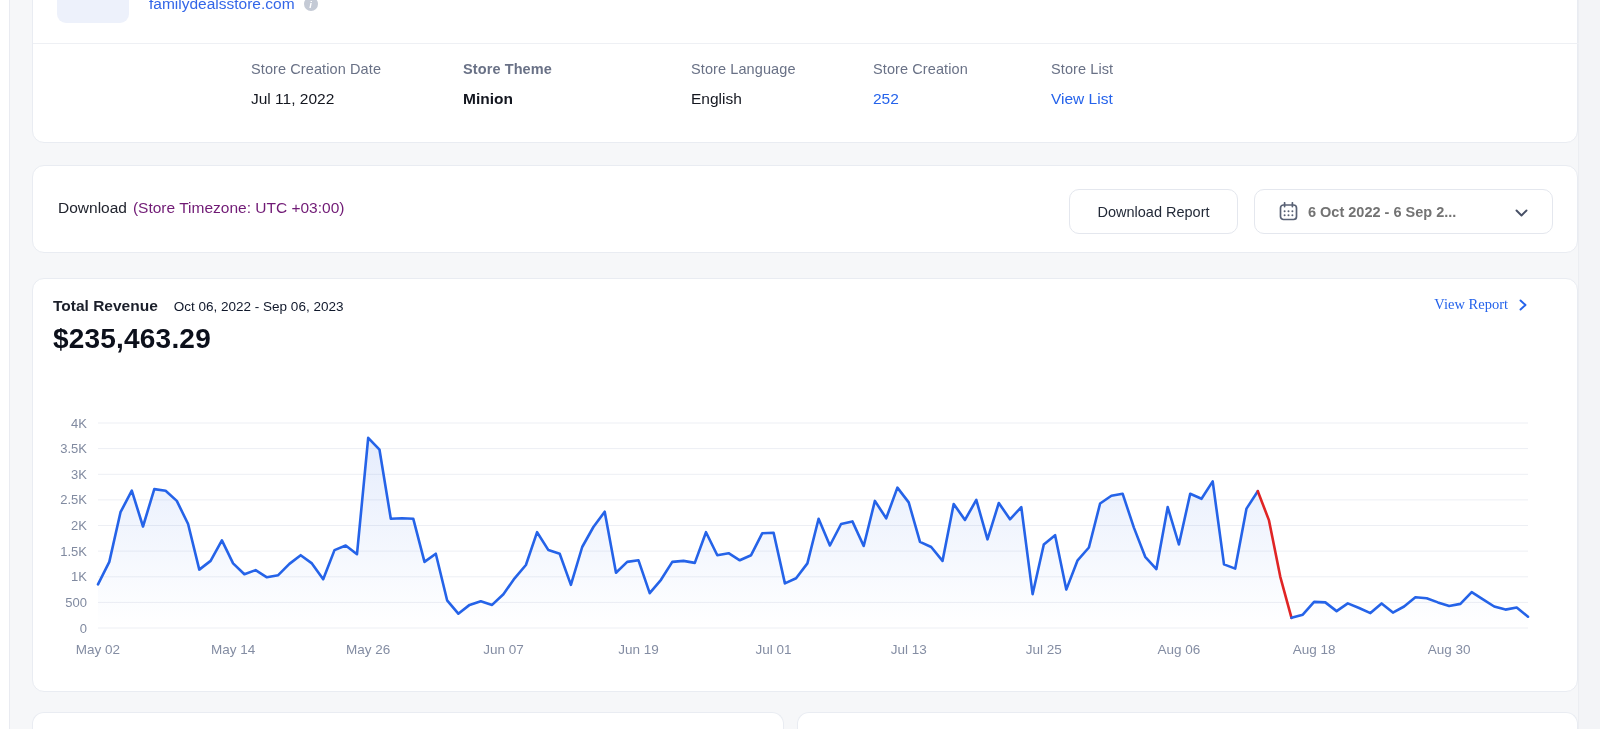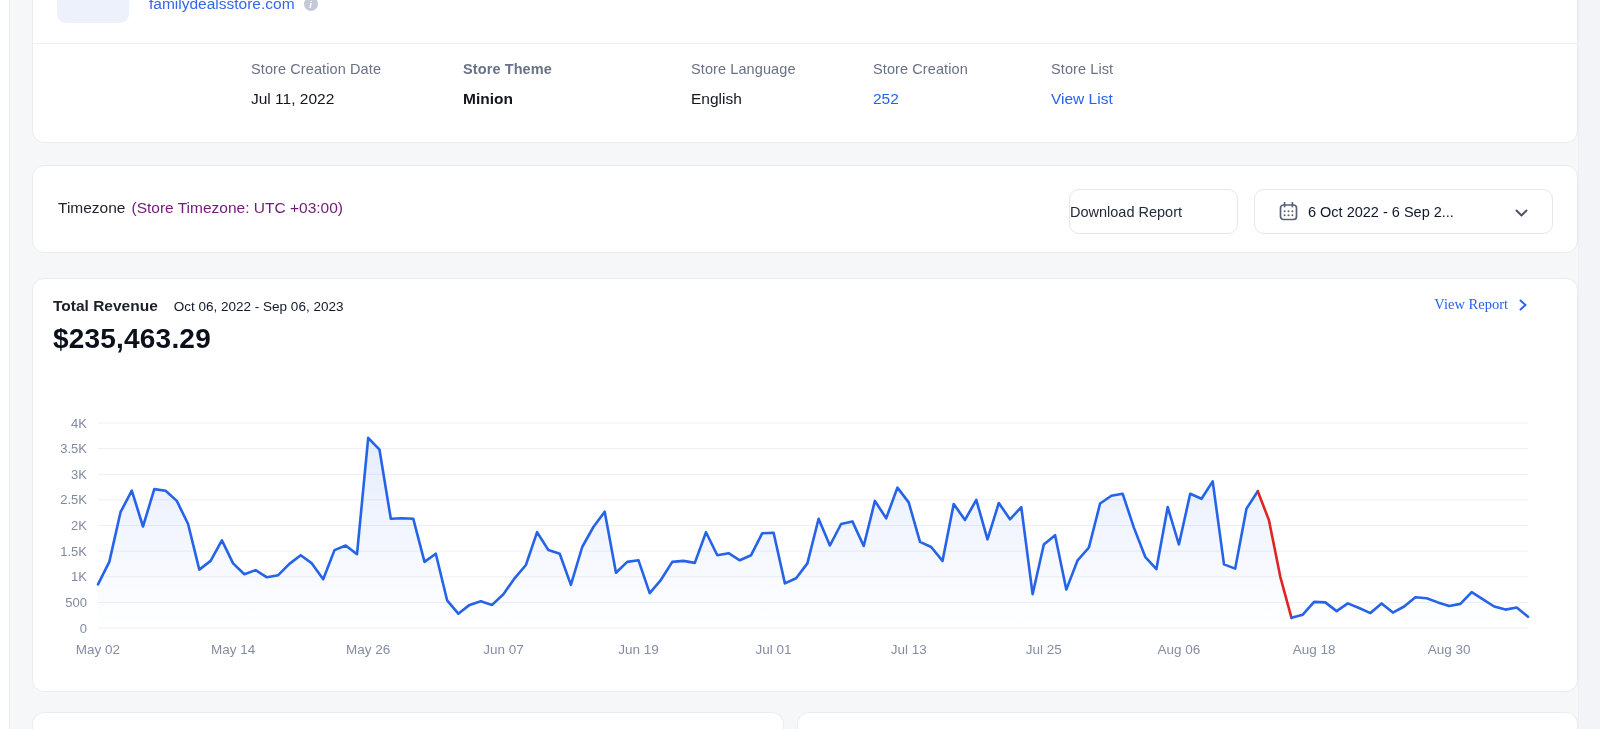--- a/index.html
+++ b/index.html
@@ -50,31 +50,31 @@
   
   .calendar-card { left:32px; top:165px; width:1546px; height:88px; }
   .calendar-title-row {
     position:absolute; left:25px; top:33px; display:flex; gap:6px;
     font-size:15.5px;
   }
   .calendar-title { color:#21242e; }
   .calendar-tz { color:#701a75; }
   .btn {
     background:#fff; border:1px solid #e4e7ee; border-radius:10px;
-    display:flex; align-items:center; cursor:pointer;
+    display:flex; align-items:center; justify-content:center; cursor:pointer;
   }
   .download-btn {
     position:absolute; left:1036px; top:23px; width:169px; height:45px;
     font-size:14.5px; font-weight:500; color:#232a38;
   }
   .date-btn {
     position:absolute; left:1221px; top:23px; width:299px; height:45px;
     justify-content:flex-start; padding-left:24px; gap:10px;
   }
-  .date-btn-text { font-size:14.5px; font-weight:400; color:#0f172a; }
+  .date-btn-text { font-size:14.5px; font-weight:700; color:#737373; }
   .date-btn .chev { position:absolute; right:24px; top:19px; }
   
   .revenue-card { left:32px; top:278px; width:1546px; height:414px; }
   .rev-header { position:absolute; left:20px; top:18px; display:flex; align-items:baseline; gap:16px; }
   .rev-title { font-size:15.5px; font-weight:600; color:#1b1f2a; }
   .rev-period { font-size:13.5px; color:#0f172a; }
   .view-report {
     position:absolute; right:50px; top:17px; display:flex; align-items:center; gap:11px;
     color:#2563eb; font-size:14.5px; font-weight:500; cursor:pointer;font-family:Liberation Serif, serif;
   }
@@ -119,21 +119,21 @@
     </div>
     <div class="field f5">
       <div class="field-label">Store List</div>
       <div class="field-value link">View List</div>
     </div>
   </div>
 </div>
 
 <div class="card calendar-card">
   <div class="calendar-title-row">
-    <span class="calendar-title">Timezone</span>
+    <span class="calendar-title">Download</span>
     <span class="calendar-tz">(Store Timezone: UTC +03:00)</span>
   </div>
   <div class="btn download-btn">
     <span>Download Report</span>
   </div>
   <div class="btn date-btn">
     <svg width="19" height="19" viewBox="0 0 19 19">
       <rect x="1.5" y="3" width="16" height="14.5" rx="3" fill="none" stroke="#596275" stroke-width="1.7"></rect>
       <line x1="5.6" y1="0.8" x2="5.6" y2="4.6" stroke="#596275" stroke-width="1.7" stroke-linecap="round"></line>
       <line x1="13.4" y1="0.8" x2="13.4" y2="4.6" stroke="#596275" stroke-width="1.7" stroke-linecap="round"></line>

